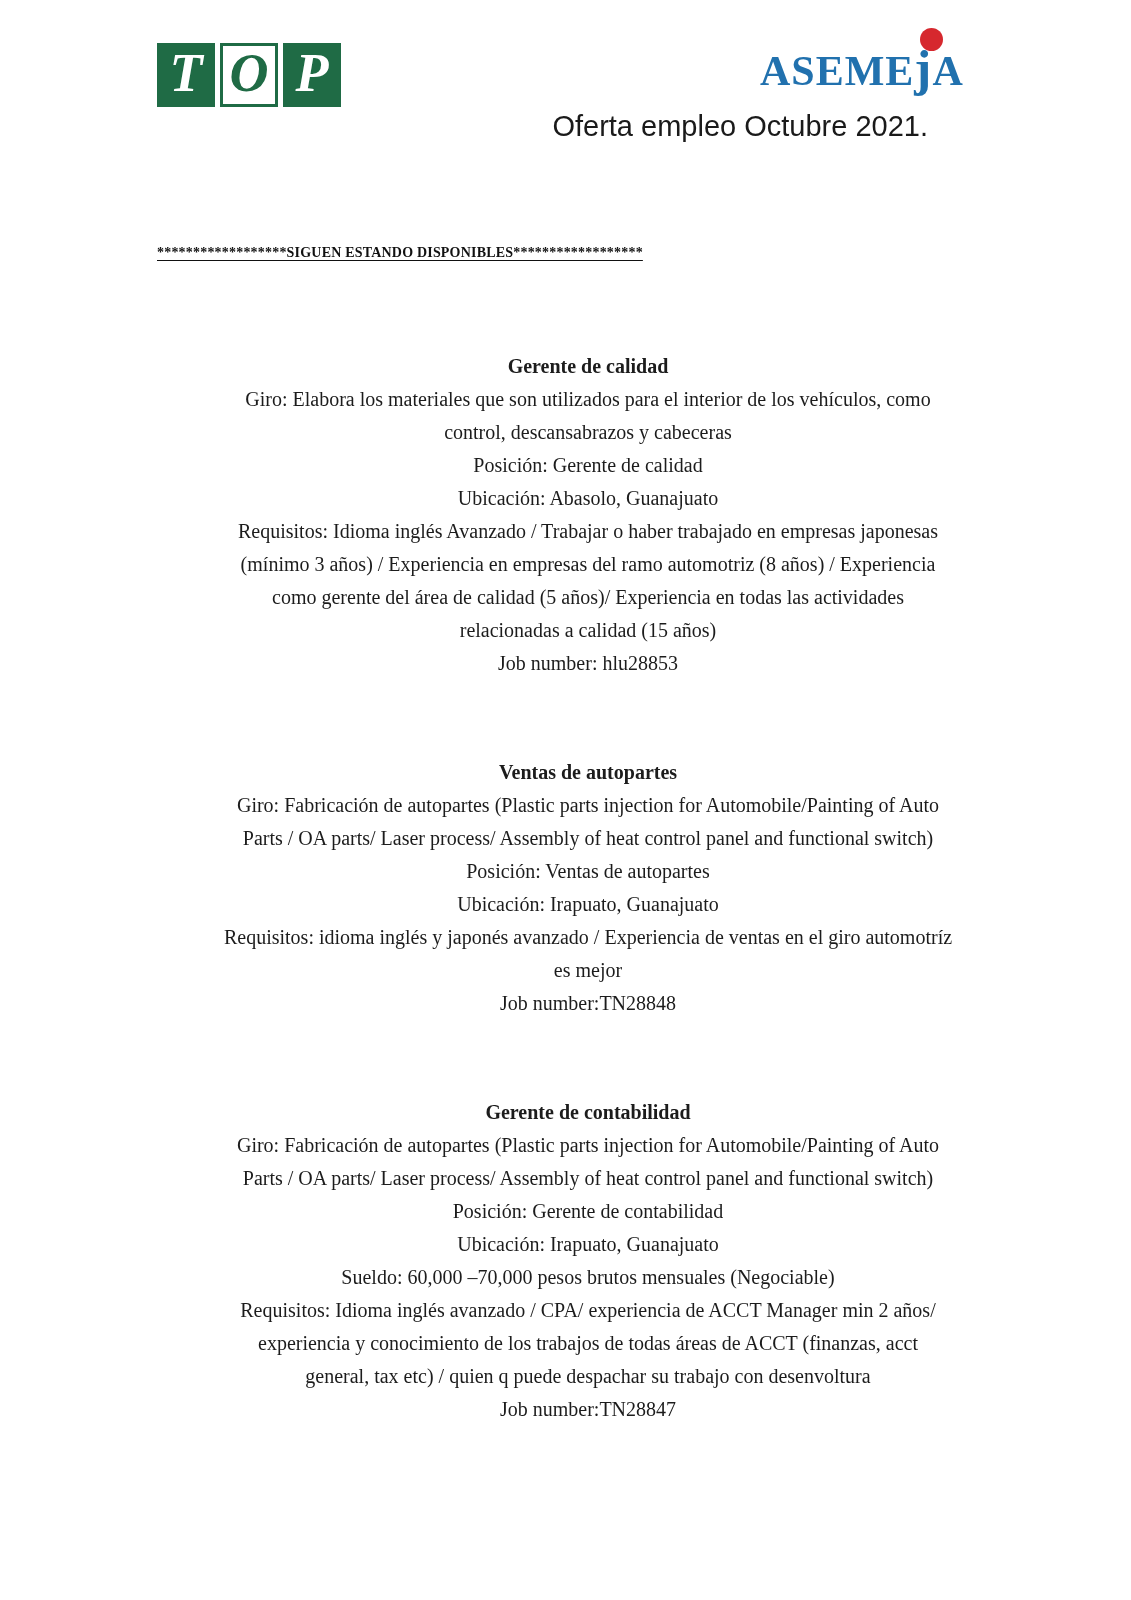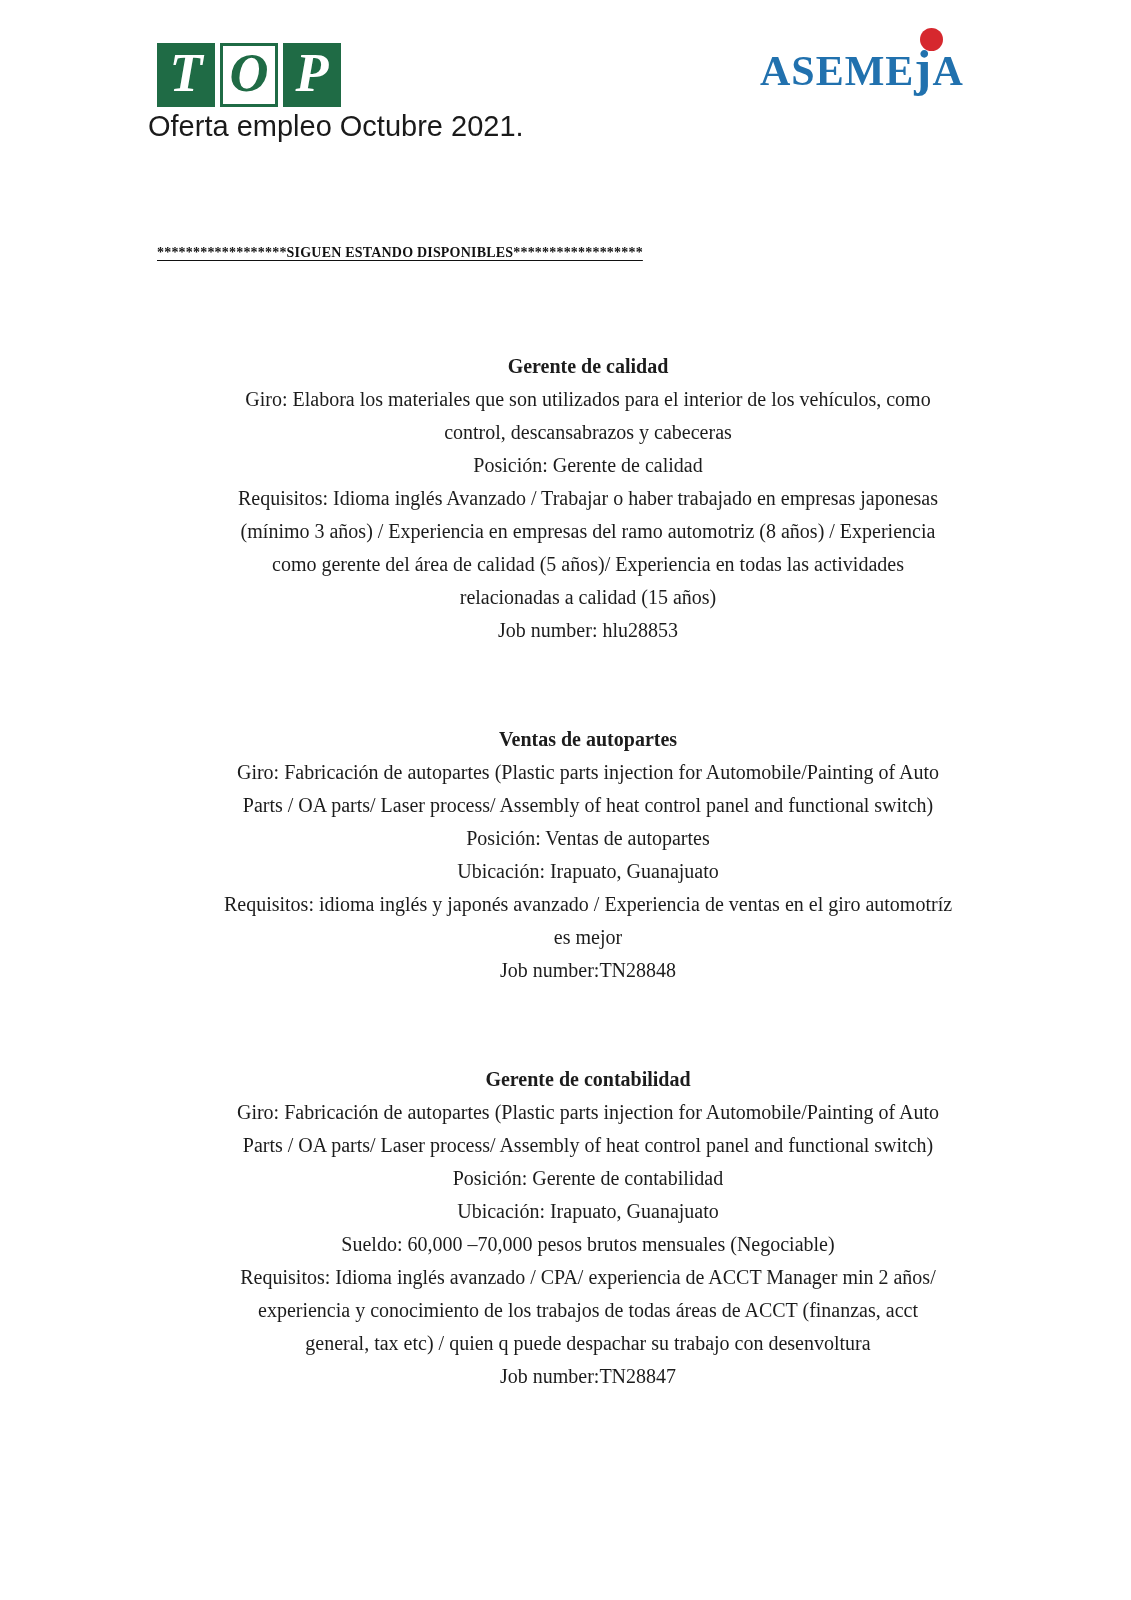--- a/index.html
+++ b/index.html
@@ -62,24 +62,24 @@
     top:-22px;
     width:23px;
     height:23px;
     border-radius:50%;
     background:var(--asemeja-red);
   }
 
   
   .doc-title {
     position:absolute;
-    left:148px;
+    left:168px;
     top:110px;
     width:760px;
-    text-align:left;
+    text-align:right;
     font-family:"Liberation Sans", sans-serif;
     font-size:29px;
     color:#1a1a1a;
   }
 
   
   .banner {
     position:absolute;
     left:157px;
     top:245px;
@@ -127,20 +127,21 @@
   <div class="doc-title">Oferta empleo Octubre 2021.</div>
 
   <div class="banner">******************SIGUEN ESTANDO DISPONIBLES******************</div>
 
   <div class="content">
       <section class="job-section">
         <div class="heading">Gerente de calidad</div>
         <div class="line">Giro: Elabora los materiales que son utilizados para el interior de los vehículos, como</div>
         <div class="line">control, descansabrazos y cabeceras</div>
         <div class="line">Posición: Gerente de calidad</div>
+        <div class="line">Ubicación: Abasolo, Guanajuato</div>
         <div class="line">Requisitos: Idioma inglés Avanzado / Trabajar o haber trabajado en empresas japonesas</div>
         <div class="line">(mínimo 3 años) / Experiencia en empresas del ramo automotriz (8 años) / Experiencia</div>
         <div class="line">como gerente del área de calidad (5 años)/ Experiencia en todas las actividades</div>
         <div class="line">relacionadas a calidad (15 años)</div>
         <div class="line">Job number: hlu28853</div>
       </section>
       <section class="job-section">
         <div class="heading">Ventas de autopartes</div>
         <div class="line">Giro: Fabricación de autopartes (Plastic parts injection for Automobile/Painting of Auto</div>
         <div class="line">Parts / OA parts/ Laser process/ Assembly of heat control panel and functional switch)</div>

